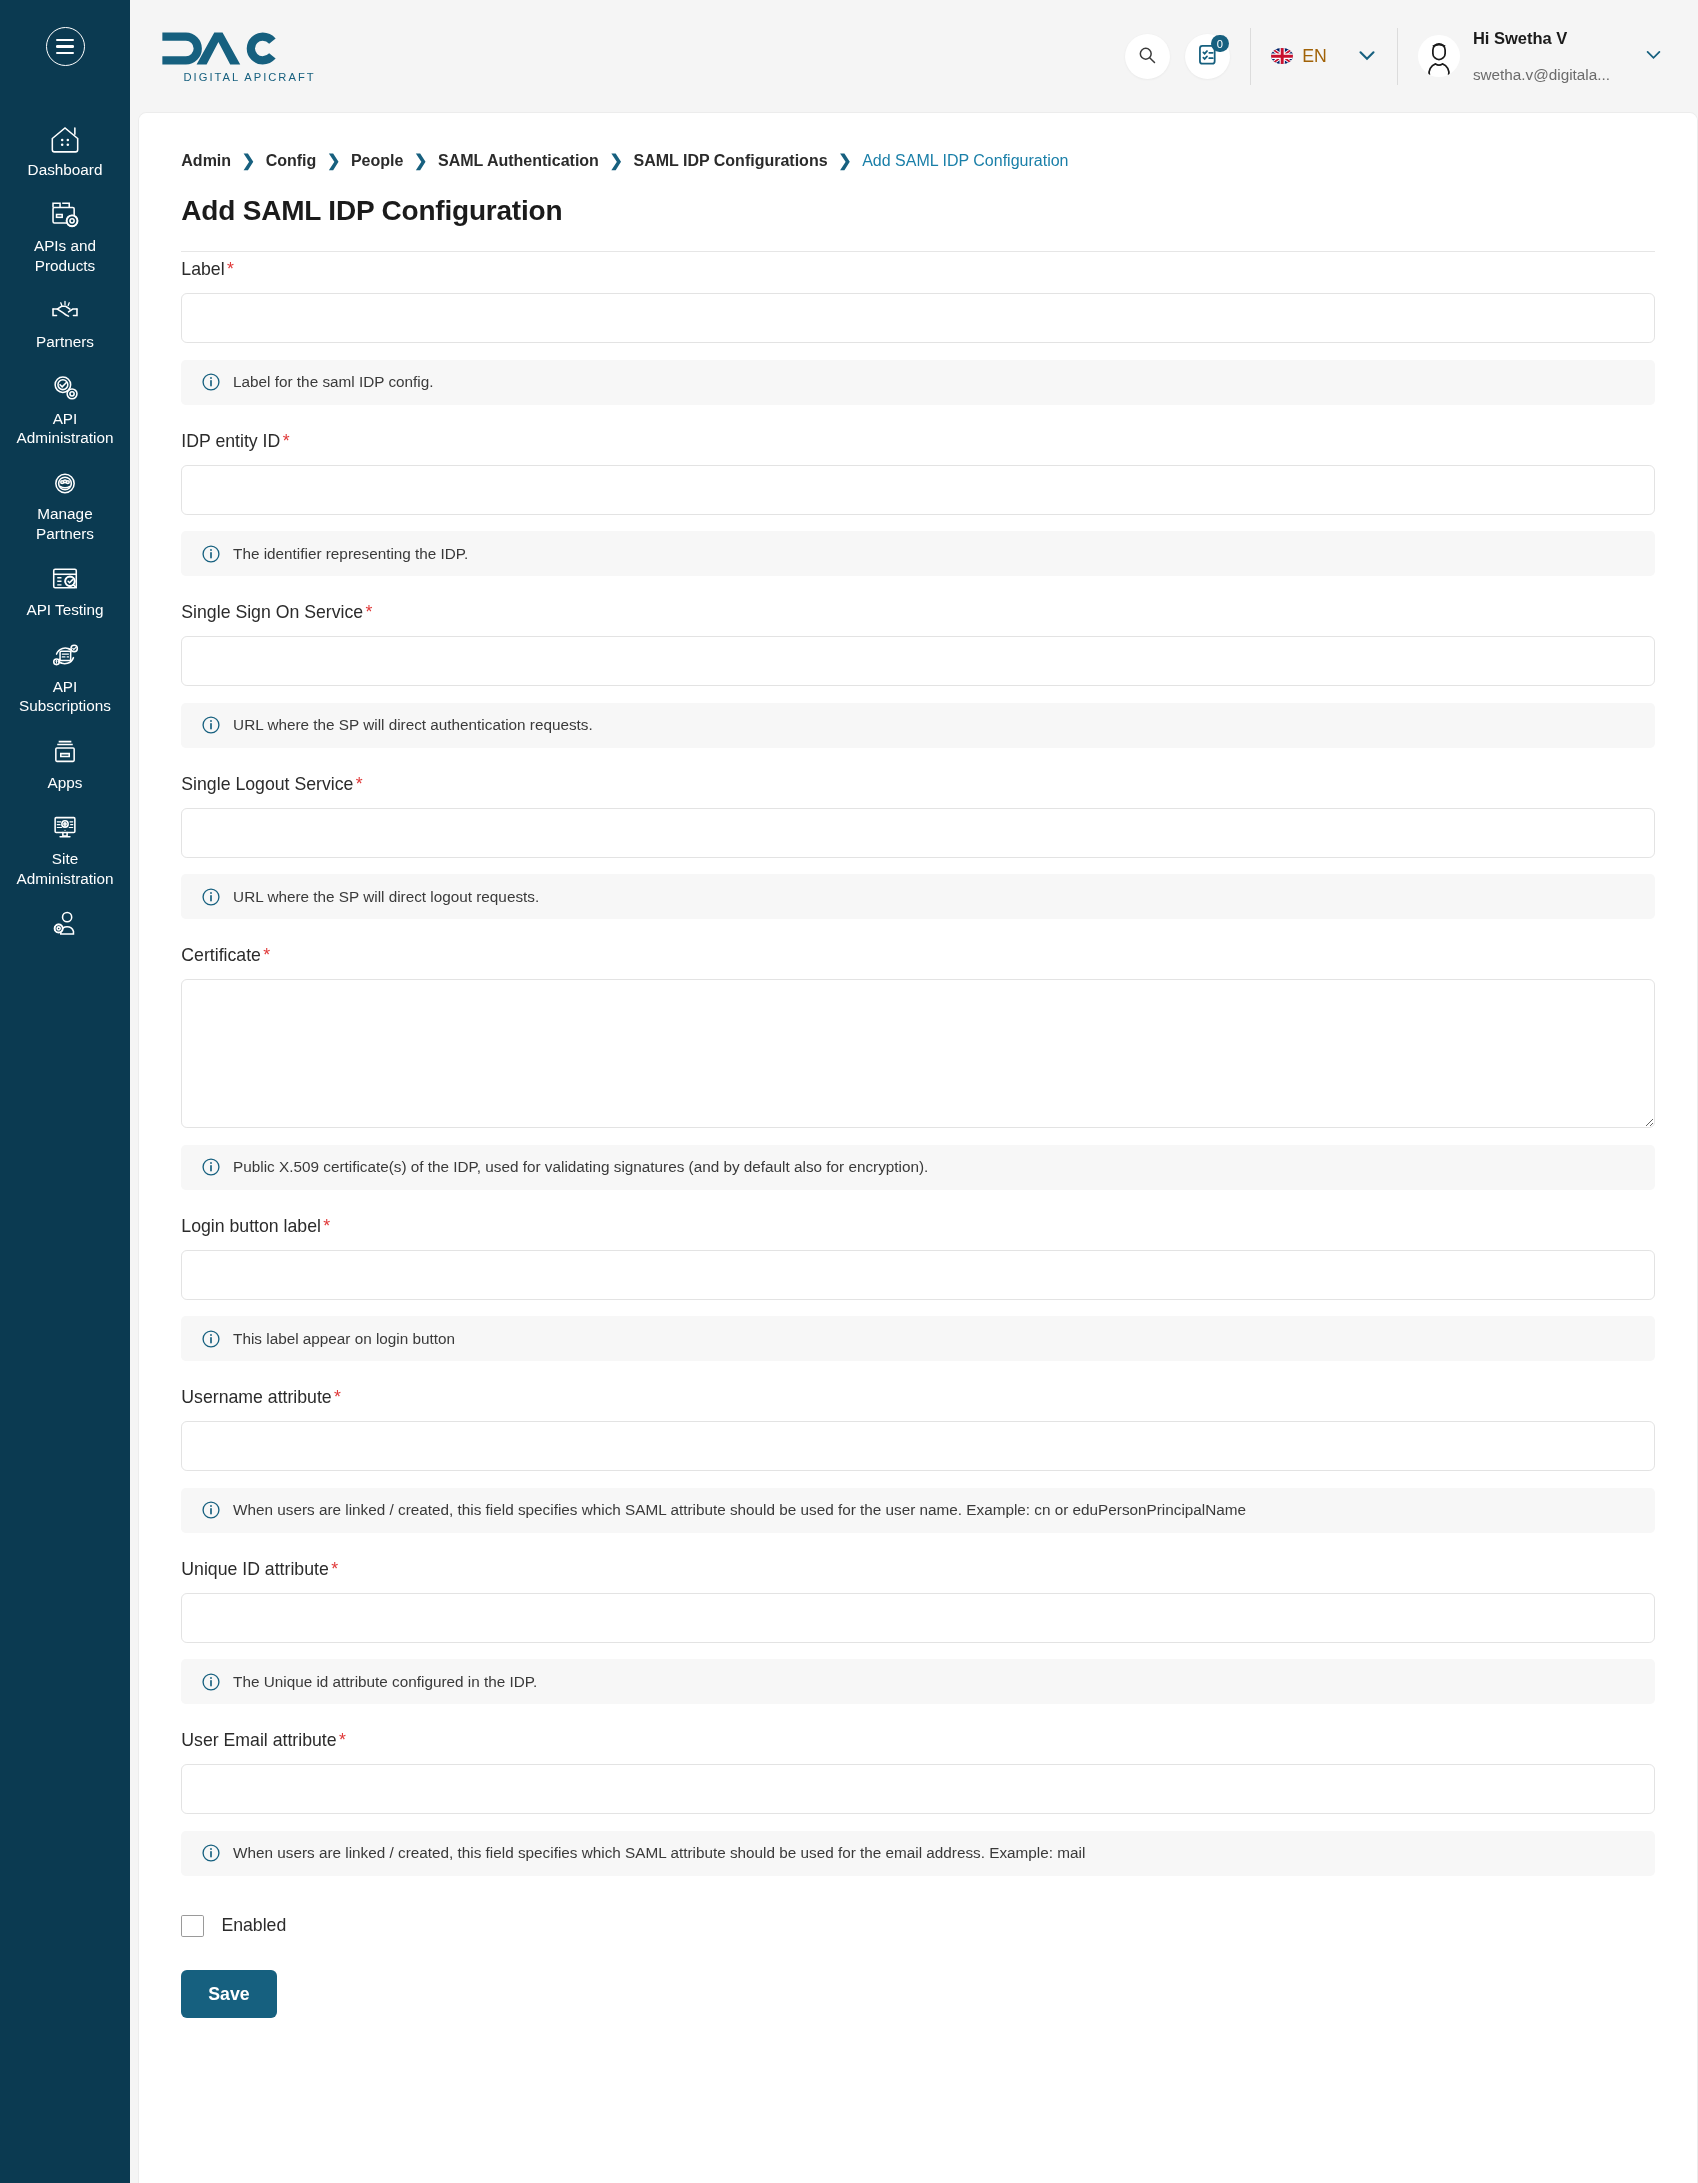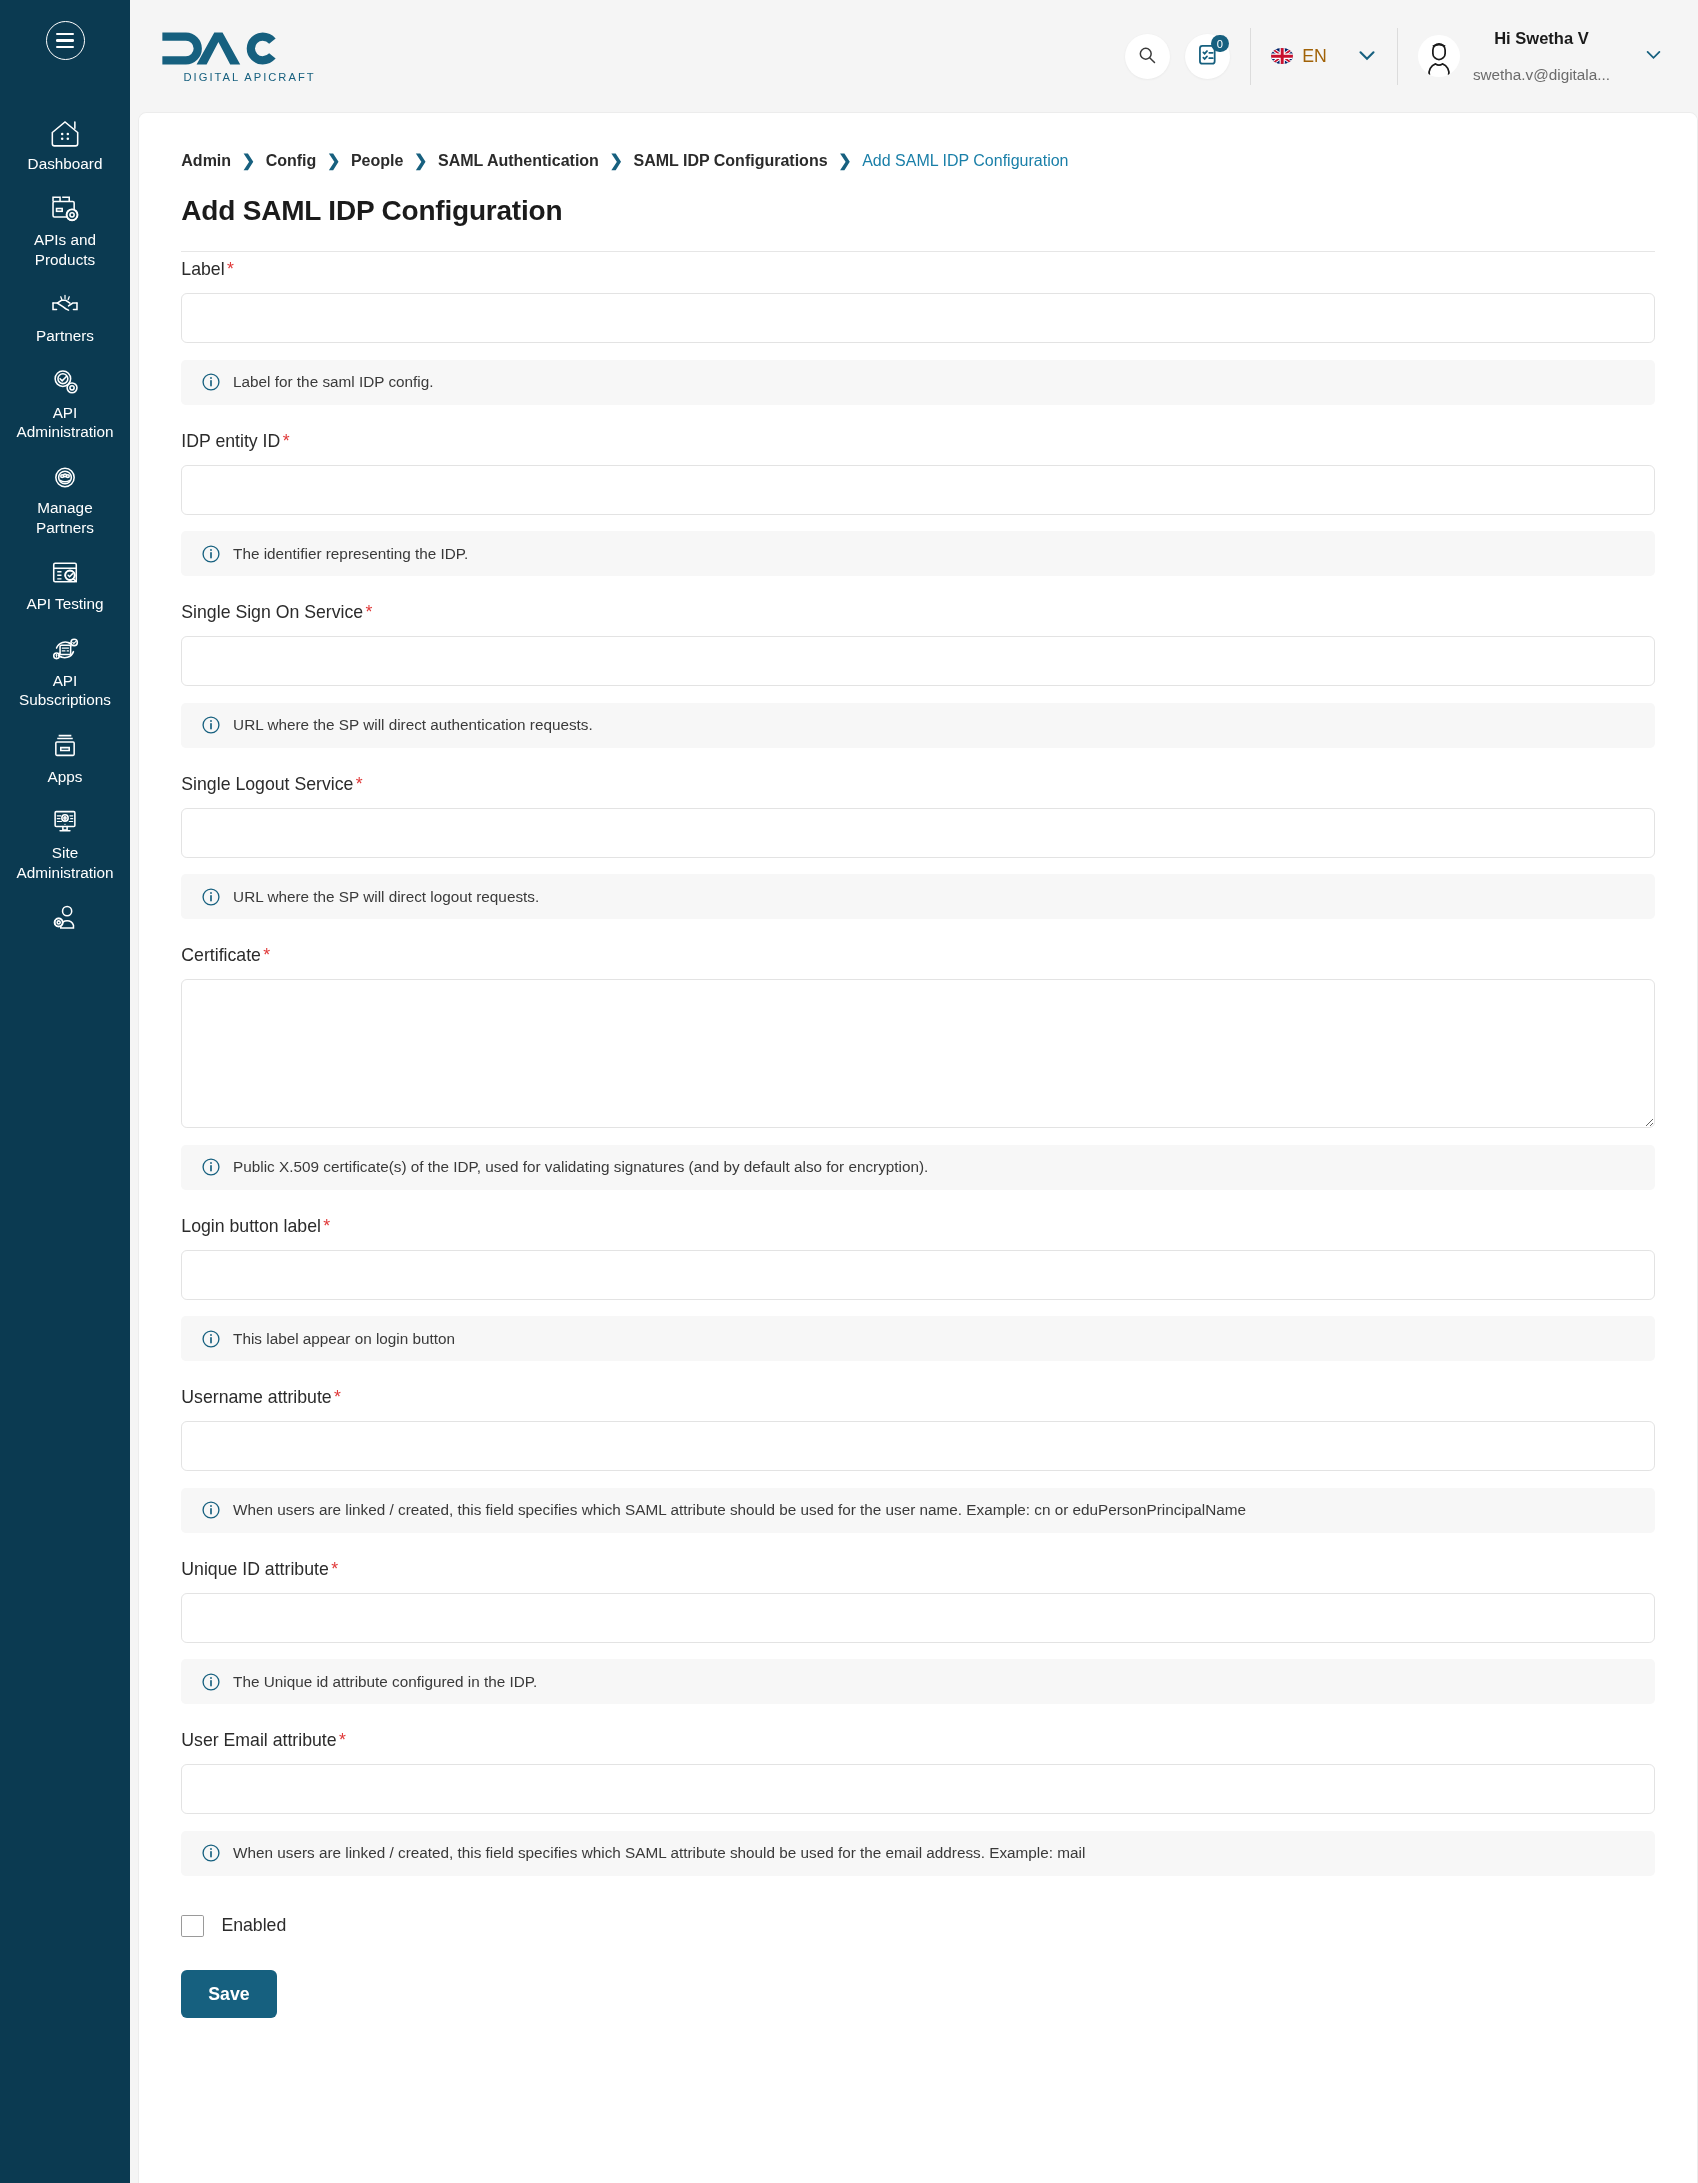--- a/index.html
+++ b/index.html
@@ -13,21 +13,21 @@
   .app { display: flex; width: 1698px; height: 2183px; }
 
   
   .sidebar {
     width: 130px;
     flex: 0 0 130px;
     background: #0b3a51;
     display: flex;
     flex-direction: column;
     align-items: center;
-    padding-top: 21px;
+    padding-top: 27px;
   }
   .hamburger {
     width: 39px; height: 39px;
     border: 1.8px solid #ffffff;
     border-radius: 50%;
     display: flex; flex-direction: column;
     align-items: center; justify-content: center;
     gap: 4.1px;
     cursor: pointer;
   }
@@ -105,21 +105,21 @@
   .lang-code { font-size: 17.7px; color: #a16207; }
   .chev { margin-left: 21px; }
   .user-block { display: flex; align-items: center; gap: 13px; cursor: pointer; }
   .avatar {
     width: 42px; height: 42px; border-radius: 50%;
     background: #fff;
     display: flex; align-items: flex-end; justify-content: center;
     overflow: hidden;
     flex: 0 0 42px;
   }
-  .user-text { display: flex; flex-direction: column; gap: 18px; text-align: center; }
+  .user-text { display: flex; flex-direction: column; gap: 18px; }
   .user-name { font-size: 16.5px; color: #1b1b1b; font-weight: bold; }
   .user-mail { font-size: 15.3px; color: #6b6b6b; }
 
   
   .card {
     background: #ffffff;
     border-radius: 8.3px 8.3px 0 0;
     margin: 0 0 0 8.3px;
     margin-right: 0;
     flex: 1;

